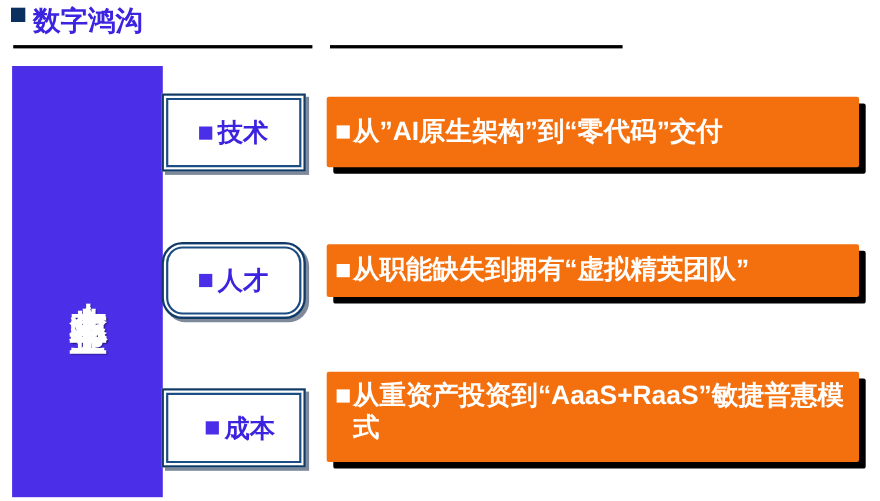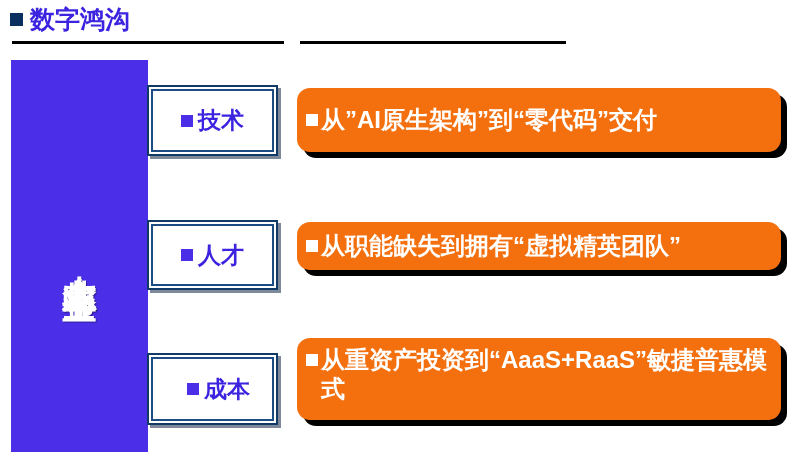--- a/index.html
+++ b/index.html
@@ -17,21 +17,21 @@
     position: relative;
     width: 800px;
     height: 455px;
     background: #ffffff;
   }
 
   
   .col-heading {
     position: absolute;
     display: flex;
-    align-items: center;
+    align-items: flex-start;
     white-space: nowrap;
   }
   .col-heading .bullet {
     width: 13px;
     height: 13px;
     background: #0B3060;
     margin-right: 7px;
     flex: 0 0 auto;
   }
   .col-heading .htext {
@@ -105,30 +105,30 @@
   }
   .mid-box .mtext {
     font-size: 23px;
     font-weight: bold;
     color: #3B23E0;
     line-height: 1;
     white-space: nowrap;
     text-shadow: 1px 1px 0 rgba(255,255,255,0.8);
   }
   #mid-box-0 { top: 85px;  height: 71px; }
-  #mid-box-1 { top: 220px; height: 70px; }
+  #mid-box-1 { top: 220px; height: 70px; border-radius: 19px; }
   #mid-box-2 { top: 353px; height: 72px; padding-left: 12px; }
 
   
   .orange-box {
     position: absolute;
     left: 297px;
     width: 484px;
     background: #F4700E;
-    border-radius: 13px;
+    border-radius: 2px;
     box-shadow: 6px 6px 0 0 #000000;
     display: flex;
     align-items: center;
     box-sizing: border-box;
     padding: 4px 10px 4px 9px;
   }
   .orange-box .inner {
     display: flex;
     align-items: flex-start;
   }

